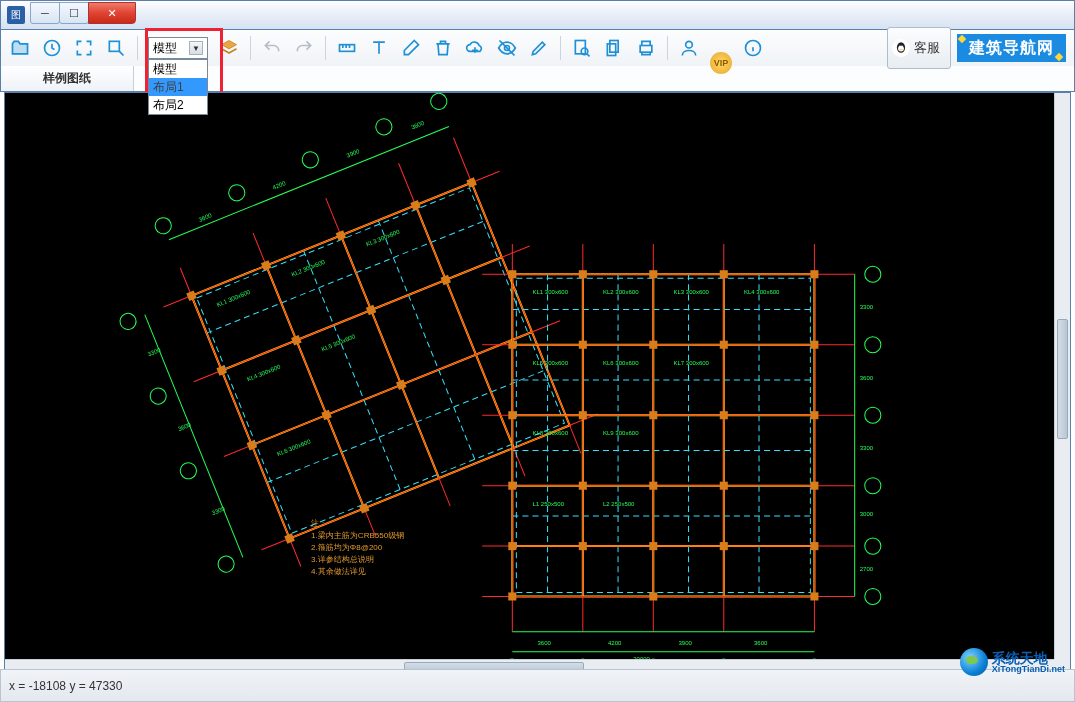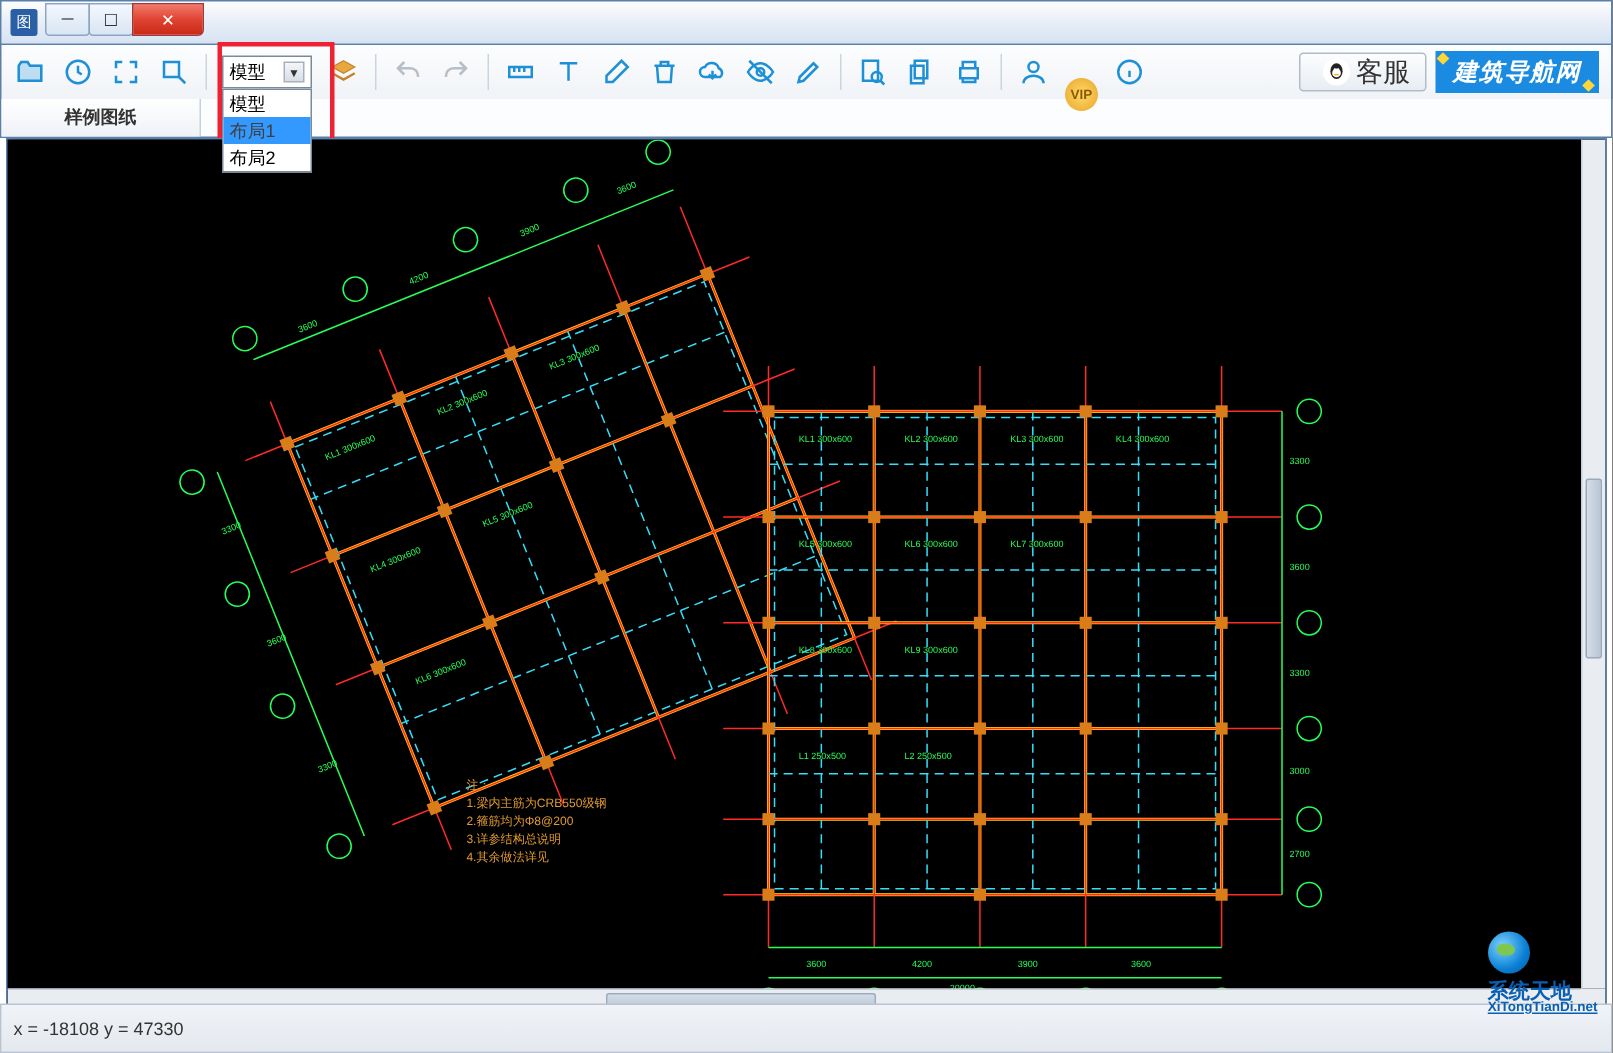--- a/index.html
+++ b/index.html
@@ -20,23 +20,23 @@
 .tool-sep { width:1px; height:24px; background:#cbd5de; }
 .dropdown-wrap { position:relative; }
 .dropdown { width:60px; height:22px; border:1px solid #7a8a9a; background:#fff; font-size:12px; display:flex; align-items:center; padding:0 4px; justify-content:space-between; }
 .dropdown .arrow { width:14px; height:14px; background:linear-gradient(#f4f6f8,#d8dee6); border:1px solid #a5b1bd; display:flex; align-items:center; justify-content:center; font-size:8px; color:#333; }
 .dropdown-list { position:absolute; top:22px; left:0; width:60px; background:#fff; border:1px solid #7a8a9a; z-index:10; }
 .dropdown-item { height:18px; font-size:12px; padding:0 4px; display:flex; align-items:center; }
 .dropdown-item.sel { background:#3399ff; color:#404040; }
 .red-highlight { position:absolute; border:3px solid #e23; pointer-events:none; }
 .vip-badge { width:22px; height:22px; border-radius:50%; background:radial-gradient(#ffd965,#e8a52c); display:flex; align-items:center; justify-content:center; font-size:9px; font-weight:bold; color:#8a5a00;margin-top:30px; }
 .right-btns { margin-left:auto; display:flex; gap:6px; align-items:center; }
-.kefu-btn { height:26px; padding:0 10px 0 15px; background:linear-gradient(#fcfdfe,#e8edf3); border:1px solid #b0bcc8; border-radius:3px; display:flex; align-items:center; gap:4px; font-size:18px; color:#333; }
+.kefu-btn { height:42px; padding:0 10px 0 4px; background:linear-gradient(#fcfdfe,#e8edf3); border:1px solid #b0bcc8; border-radius:3px; display:flex; align-items:center; gap:4px; font-size:13px; color:#333; }
 .kefu-btn .qq { width:18px; height:18px; border-radius:50%; background:#fff; display:flex; align-items:center; justify-content:center; }
-.nav-btn { height:28px; padding:0 12px; background:#1a8be0; color:#fff; font-size:16px; font-weight:bold; display:flex; align-items:center; font-style:italic; letter-spacing:1px; position:relative; }
+.nav-btn { height:28px; padding:0 12px; background:#1a8be0; color:#fff; font-size:16px; font-weight:bold; display:flex; align-items:center; letter-spacing:1px; position:relative; }
 .nav-btn:before,.nav-btn:after { content:""; position:absolute; width:6px; height:6px; background:#ffd639; }
 .nav-btn:before { left:2px; top:2px; transform:rotate(45deg);} 
 .nav-btn:after { right:4px; bottom:2px; transform:rotate(45deg);}
 
 
 .tabbar { height:26px; background:#fcfdfe; border:1px solid #5a7fa8; border-top:none; display:flex; }
 .tab { padding:0 42px; height:25px; border-right:1px solid #c6d0dc; display:flex; align-items:center; font-size:12px; color:#333; background:linear-gradient(#fff,#eef2f7); font-weight:bold; }
 
 
 .canvas-wrap { position:absolute; left:4px; right:4px; top:92px; bottom:26px; border:1px solid #5a7fa8; background:#000; overflow:hidden; }
@@ -44,26 +44,26 @@
 .scroll-v { position:absolute; right:0; top:0; bottom:16px; width:16px; background:#e9edf1; border-left:1px solid #c5ced9; }
 .scroll-v .thumb { position:absolute; left:2px; right:2px; top:40%; height:120px; background:linear-gradient(90deg,#d4dde7,#b9c6d4); border:1px solid #98a9bb; border-radius:2px; }
 .scroll-h { position:absolute; left:0; right:16px; bottom:0; height:16px; background:#e9edf1; border-top:1px solid #c5ced9; }
 .scroll-h .thumb { position:absolute; top:2px; bottom:2px; left:38%; width:180px; background:linear-gradient(#d4dde7,#b9c6d4); border:1px solid #98a9bb; border-radius:2px; }
 .scroll-corner { position:absolute; right:0; bottom:0; width:16px; height:16px; background:#e9edf1; }
 
 
 .statusbar { position:absolute; left:0; right:0; bottom:0; height:33px; background:linear-gradient(#f0f3f7,#e4e9ef); border:1px solid #b9c4d0; font-size:12px; color:#333; display:flex; align-items:center; padding:0 8px; }
 
 
-.watermark { position:absolute; right:10px; bottom:26px; display:flex; align-items:flex-start; gap:4px; z-index:20; background:rgba(255,255,255,.0);flex-direction:column; }
+.watermark { position:absolute; right:10px; bottom:26px; display:flex; align-items:center; gap:4px; z-index:20; background:rgba(255,255,255,.0); }
 .watermark .globe { width:28px; height:28px; border-radius:50%; background:radial-gradient(circle at 35% 35%,#7fd4ff,#0a7fd4 60%,#065a9a); position:relative; }
 .watermark .globe:after { content:""; position:absolute; left:6px; top:8px; width:12px; height:8px; background:#7ec850; border-radius:40% 60% 50% 50%; }
 .watermark .txt { line-height:1; }
 .watermark .t1 { font-size:14px; font-weight:bold; color:#0a5fb2; }
-.watermark .t2 { font-size:9px; color:#0a5fb2; font-weight:bold;text-decoration:underline; }
+.watermark .t2 { font-size:9px; color:#0a5fb2; font-weight:bold; }
 
 </style>
 </head>
 <body>
 
 <div class="titlebar">
   <div class="app-icon">图</div>
   <div class="win-btns">
     <div class="win-btn">─</div>
     <div class="win-btn">☐</div>

